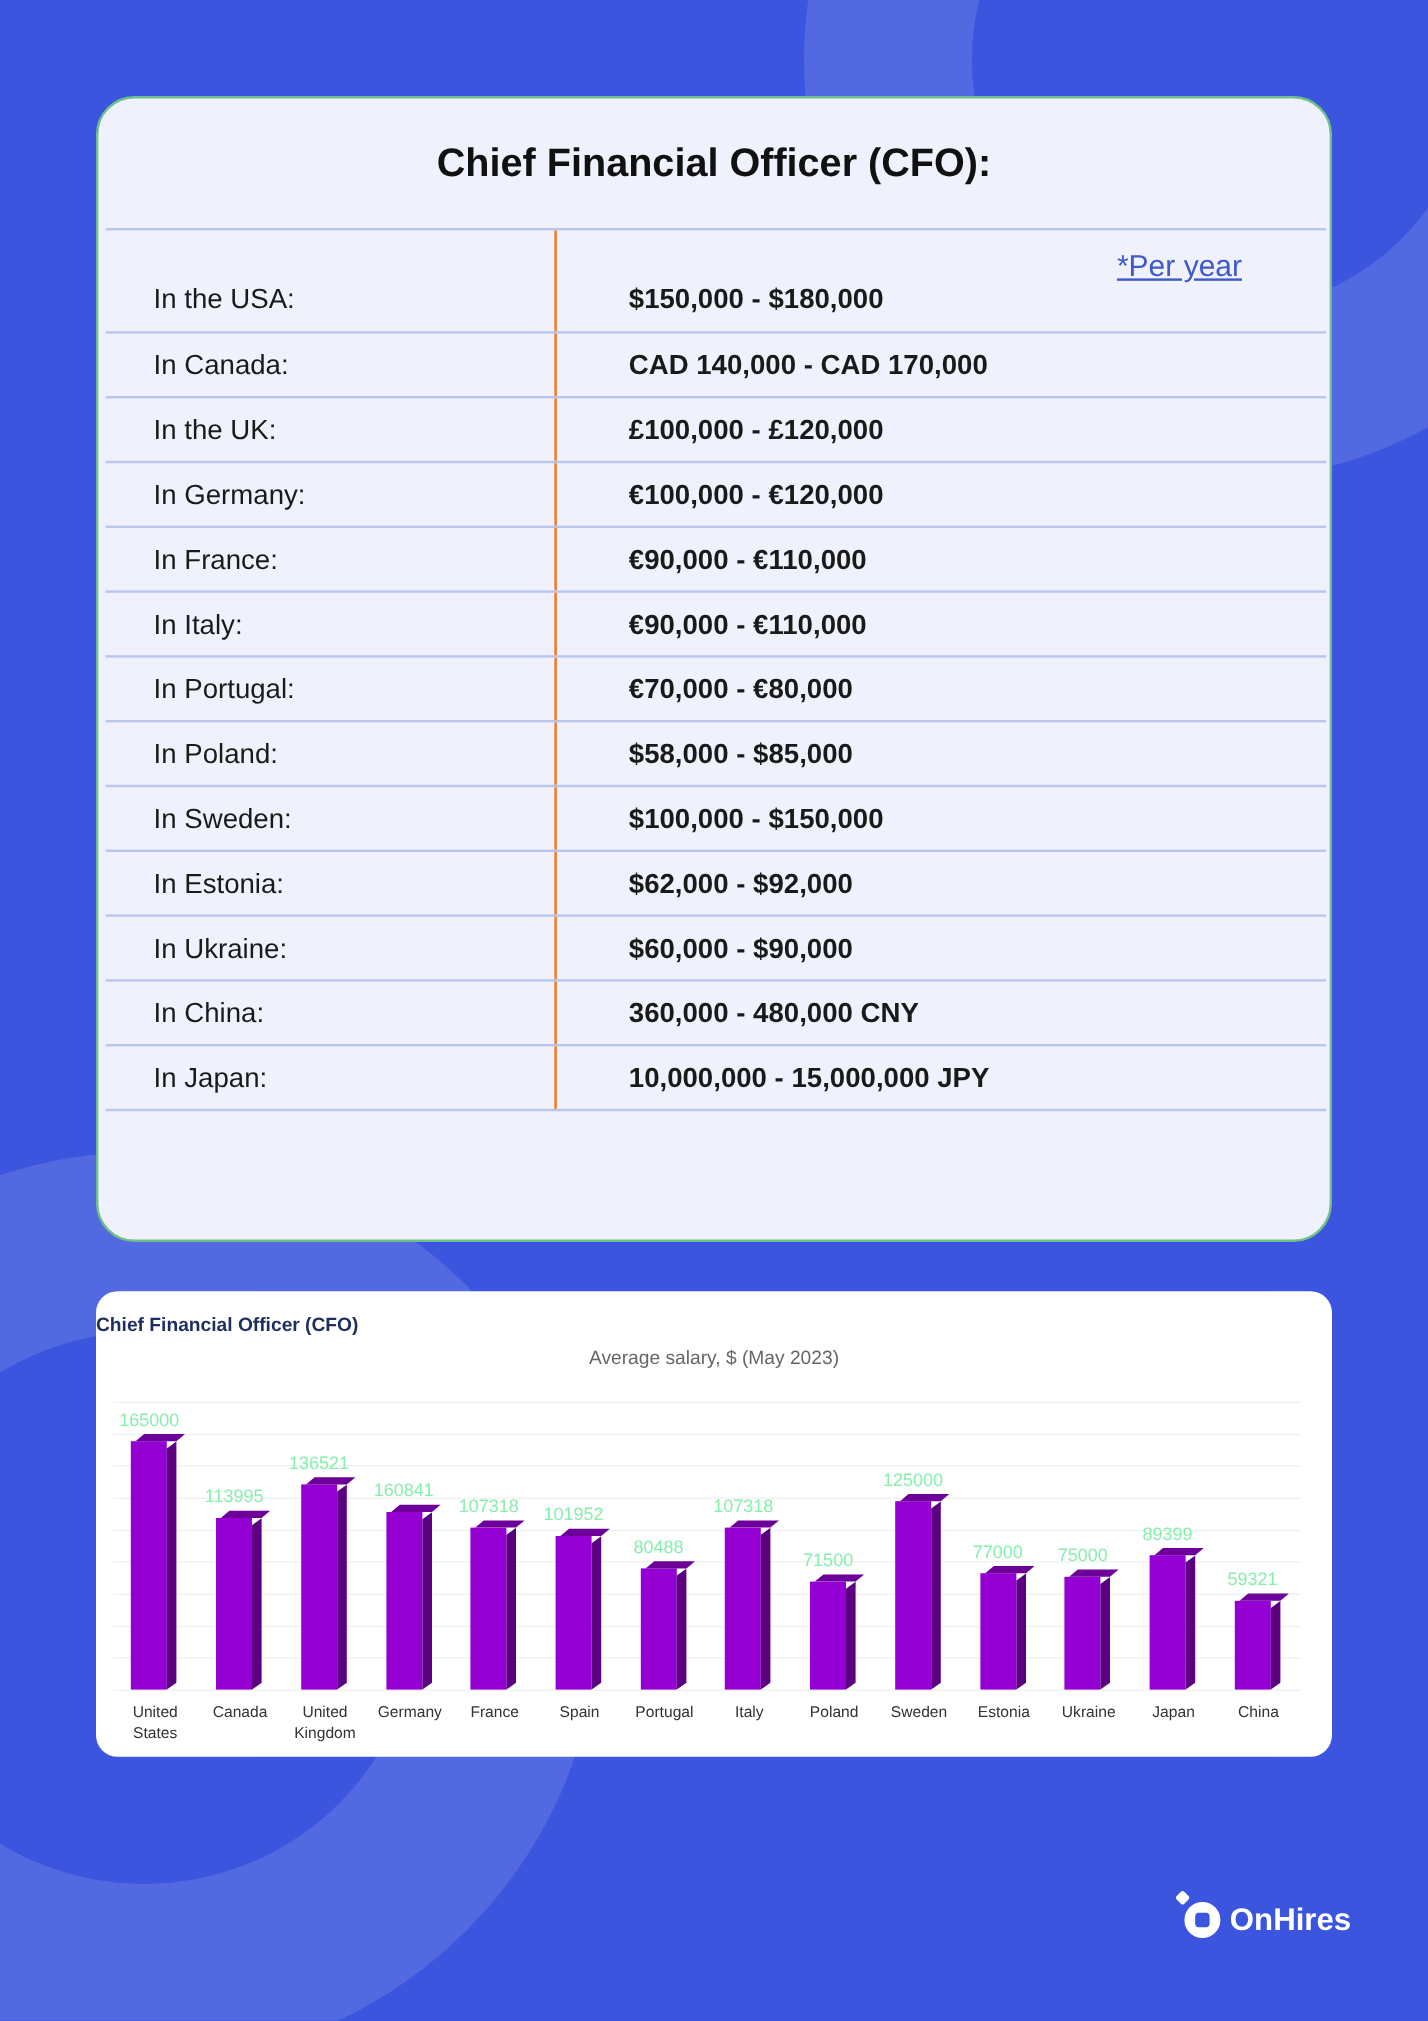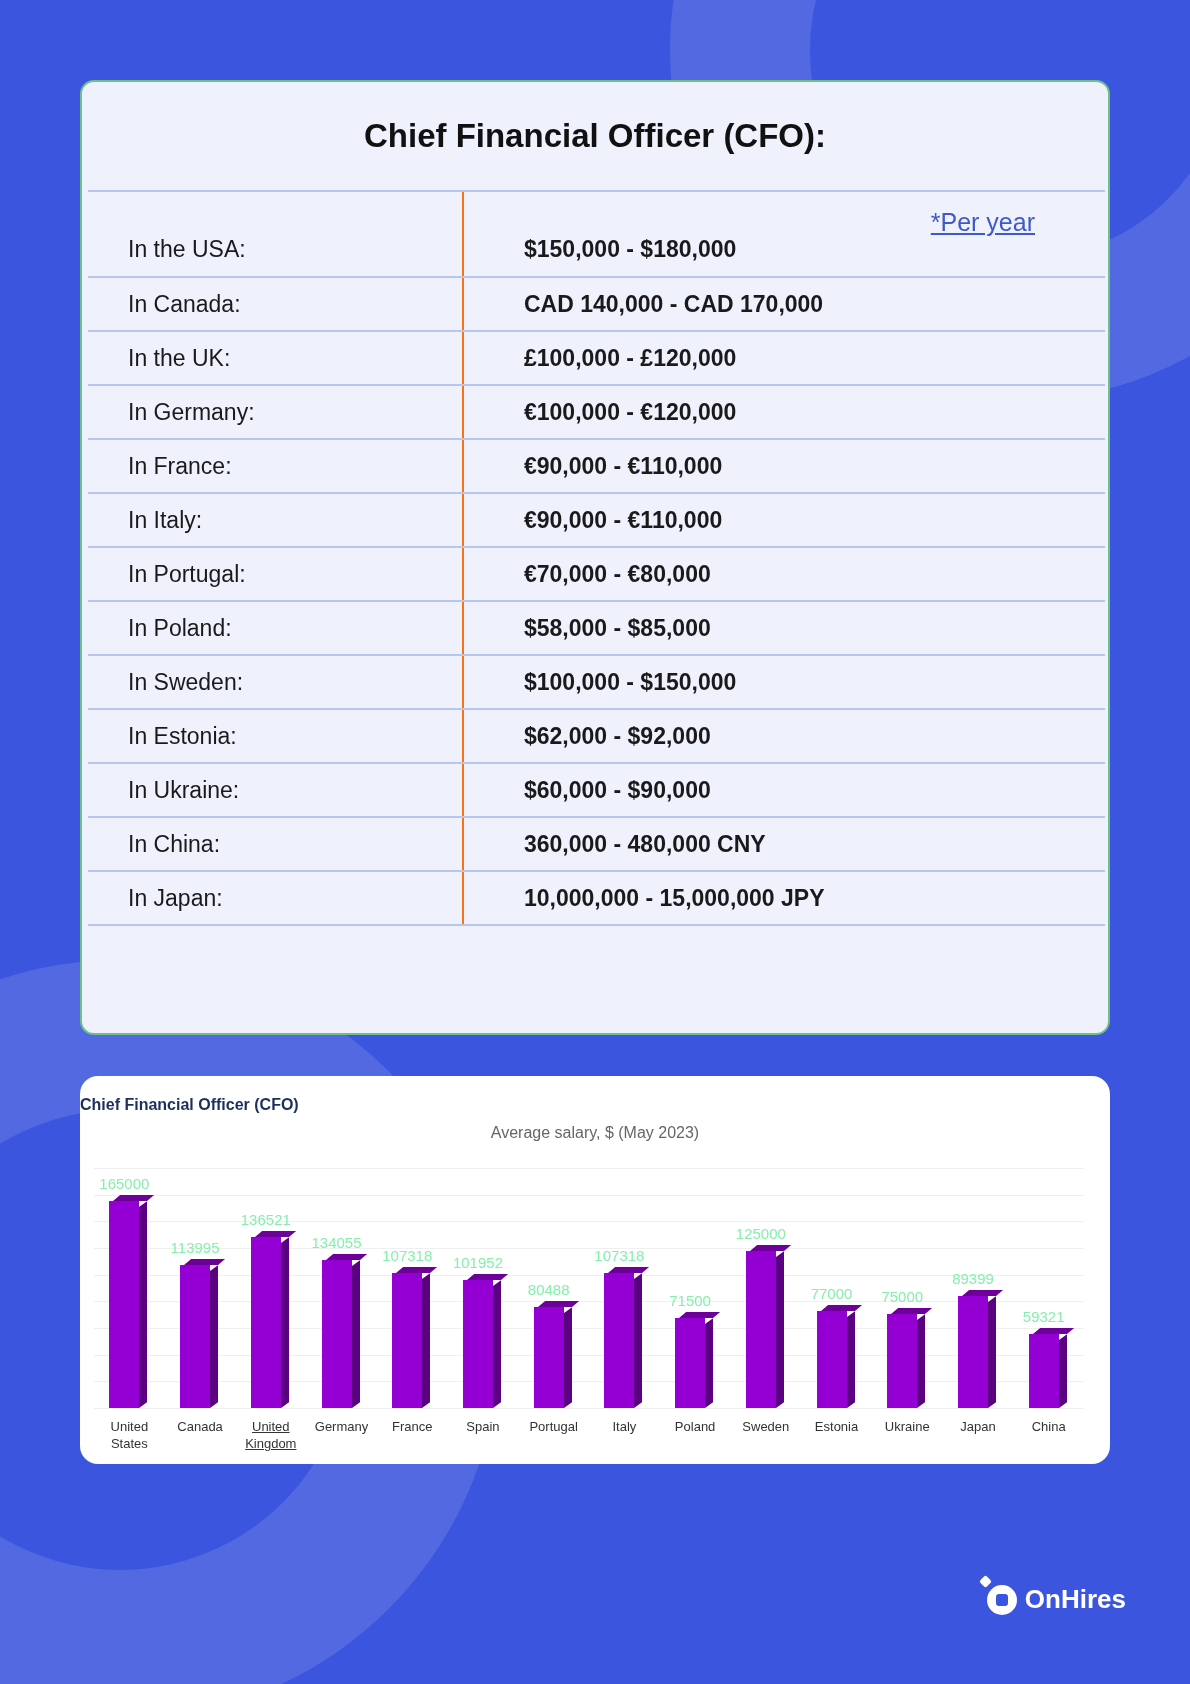--- a/index.html
+++ b/index.html
@@ -8,21 +8,21 @@
       background: #3b55de;
       font-family: "Liberation Sans", sans-serif;
       position: relative;
     }
     .bg-shape { position: absolute; border-radius: 50%; pointer-events: none; }
     .bg1 { width: 700px; height: 700px; right: -180px; top: -300px; border: 140px solid rgba(255,255,255,0.12); }
     .bg2 { width: 760px; height: 760px; left: -260px; top: 960px; border: 150px solid rgba(255,255,255,0.12); }
 
     .card-table {
       position: absolute; left: 80px; top: 80px; width: 1030px; height: 955px;
-      background: #eff2fd; border: 2px solid #6fbf8a; border-radius: 14px;
+      background: #eff2fd; border: 2px solid #6fbf8a; border-radius: 32px;
       overflow: hidden;
     }
     .table-title {
       height: 108px; display: flex; align-items: center; justify-content: center;
       font-size: 33px; font-weight: bold; color: #111;
     }
     .rows { margin: 0 3px 0 6px; border-top: 2px solid #b8c6ee; }
     .row {
       display: flex; border-bottom: 2px solid #b8c6ee; height: 54px; position: relative;
     }
@@ -190,21 +190,21 @@
             <span class="bar-value" style="top:-26px">113995</span>
           </div>
         </div>
         <div class="bar-slot">
           <div class="bar" style="height:171px">
             <span class="bar-value" style="top:-26px">136521</span>
           </div>
         </div>
         <div class="bar-slot">
           <div class="bar" style="height:148px">
-            <span class="bar-value" style="top:-26px">134055</span>
+            <span class="bar-value" style="top:-26px">160841</span>
           </div>
         </div>
         <div class="bar-slot">
           <div class="bar" style="height:135px">
             <span class="bar-value" style="top:-26px">107318</span>
           </div>
         </div>
         <div class="bar-slot">
           <div class="bar" style="height:128px">
             <span class="bar-value" style="top:-26px">101952</span>
@@ -248,21 +248,21 @@
         <div class="bar-slot">
           <div class="bar" style="height:74px">
             <span class="bar-value" style="top:-26px">59321</span>
           </div>
         </div>
       </div>
   </div>
   <div class="xlabels" id="xlabels">
       <div class="xlabel" style="word-spacing: 100px;">United States</div>
       <div class="xlabel">Canada</div>
-      <div class="xlabel" style="word-spacing: 100px; text-decoration: underline;">United Kingdom</div>
+      <div class="xlabel" style="word-spacing: 100px;">United Kingdom</div>
       <div class="xlabel">Germany</div>
       <div class="xlabel">France</div>
       <div class="xlabel">Spain</div>
       <div class="xlabel">Portugal</div>
       <div class="xlabel">Italy</div>
       <div class="xlabel">Poland</div>
       <div class="xlabel">Sweden</div>
       <div class="xlabel">Estonia</div>
       <div class="xlabel">Ukraine</div>
       <div class="xlabel">Japan</div>

